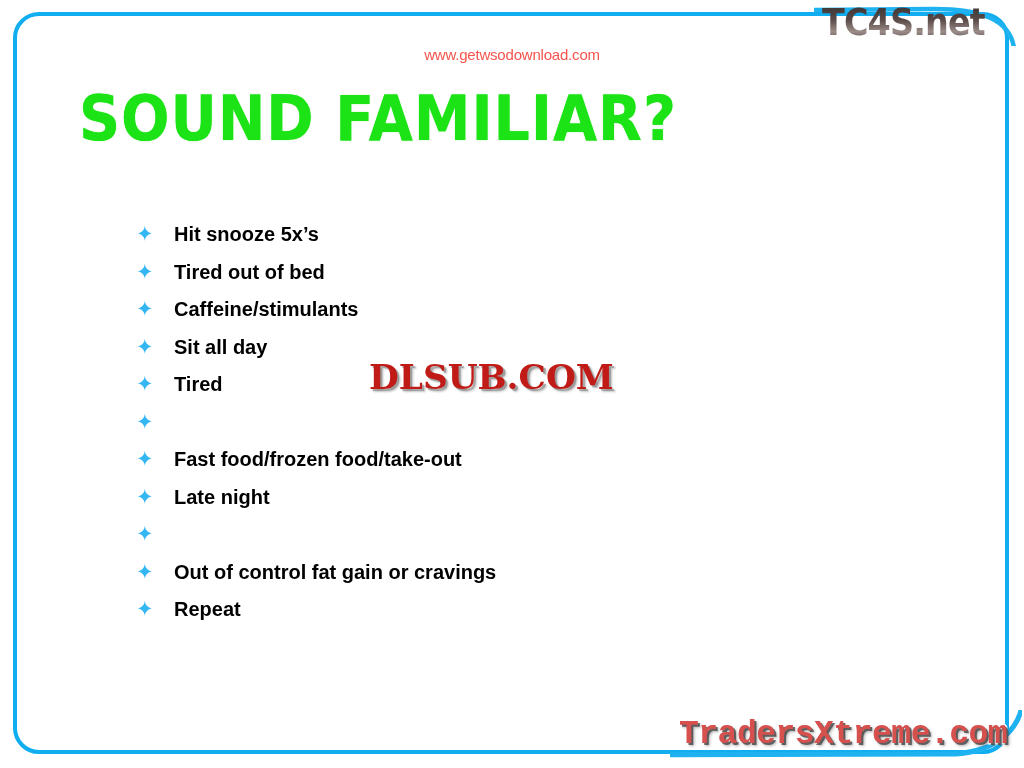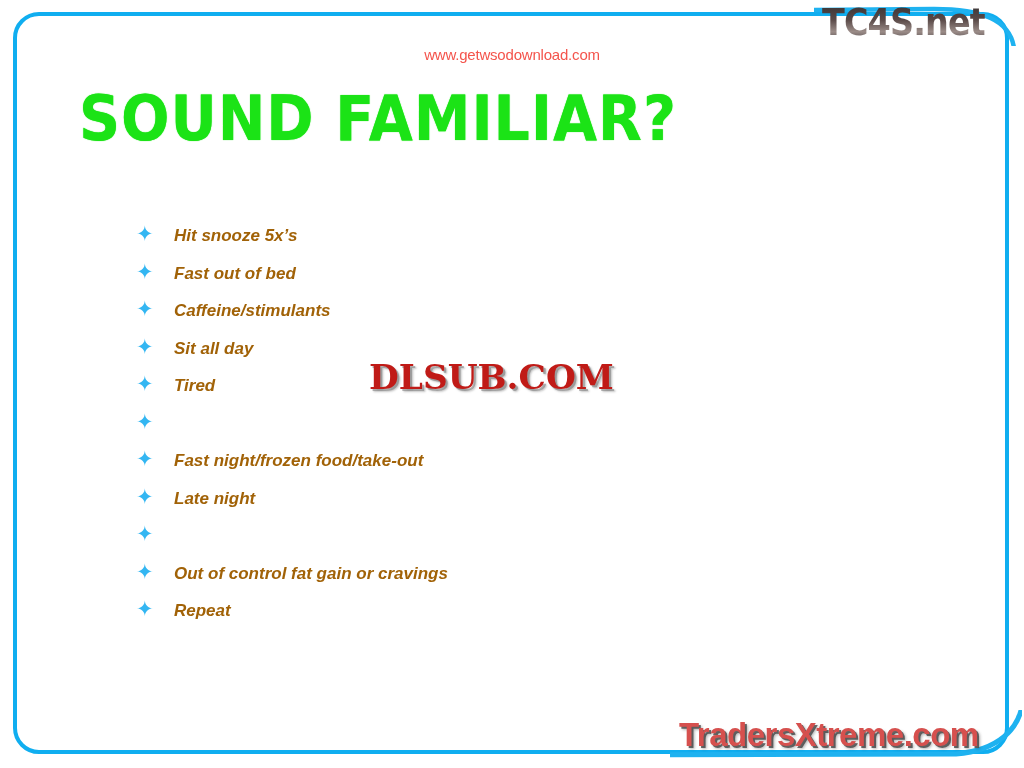--- a/index.html
+++ b/index.html
@@ -72,27 +72,26 @@
   }
   .bullet-mark {
     width: 38px;
     flex: 0 0 38px;
     font-size: 21px;
     line-height: 30px;
     color: #33b6f2;
     font-family: "DejaVu Sans", sans-serif;
   }
   .bullet-text {
-    font-size: 17px;
+    font-size: 20px;
     line-height: 30px;
     font-weight: bold;
-    color: #a16207;
+    color: #000000;
     font-family: "Liberation Sans", sans-serif;
     white-space: nowrap;
-    font-style: italic;
   }
 
   
   #dlsub {
     position: absolute;
     left: 369px;
     top: 358px;
     font-family: "DejaVu Serif", serif;
     font-weight: bold;
     font-size: 33px;
@@ -153,21 +152,21 @@
     position: absolute;
     left: 0;
     top: 0;
     width: 352px;
     height: 52px;
   }
   #txtreme-text {
     position: absolute;
     left: 9px;
     top: 4px;
-    font-family: Liberation Sans, sans-serif;
+    font-family: Liberation Mono, monospace;
     font-weight: bold;
     font-size: 33px;
     line-height: 42px;
     letter-spacing: -0.5px;
     color: #d6504e;
     -webkit-text-stroke: 3px #ffffff;
     paint-order: stroke fill;
     text-shadow:
       2px 2px 0 rgba(60,60,60,0.75),
       3px 3px 3px rgba(60,60,60,0.4);
@@ -184,40 +183,40 @@
 
   <div id="title">SOUND FAMILIAR?</div>
 
   <div id="bullets">
     <div class="bullet-row">
       <span class="bullet-mark">✦</span>
       <span class="bullet-text">Hit snooze 5x’s</span>
     </div>
     <div class="bullet-row">
       <span class="bullet-mark">✦</span>
-      <span class="bullet-text">Fast out of bed</span>
+      <span class="bullet-text">Tired out of bed</span>
     </div>
     <div class="bullet-row">
       <span class="bullet-mark">✦</span>
       <span class="bullet-text">Caffeine/stimulants</span>
     </div>
     <div class="bullet-row">
       <span class="bullet-mark">✦</span>
       <span class="bullet-text">Sit all day</span>
     </div>
     <div class="bullet-row">
       <span class="bullet-mark">✦</span>
       <span class="bullet-text">Tired</span>
     </div>
     <div class="bullet-row">
       <span class="bullet-mark">✦</span>
     </div>
     <div class="bullet-row">
       <span class="bullet-mark">✦</span>
-      <span class="bullet-text">Fast night/frozen food/take-out</span>
+      <span class="bullet-text">Fast food/frozen food/take-out</span>
     </div>
     <div class="bullet-row">
       <span class="bullet-mark">✦</span>
       <span class="bullet-text">Late night</span>
     </div>
     <div class="bullet-row">
       <span class="bullet-mark">✦</span>
     </div>
     <div class="bullet-row">
       <span class="bullet-mark">✦</span>

